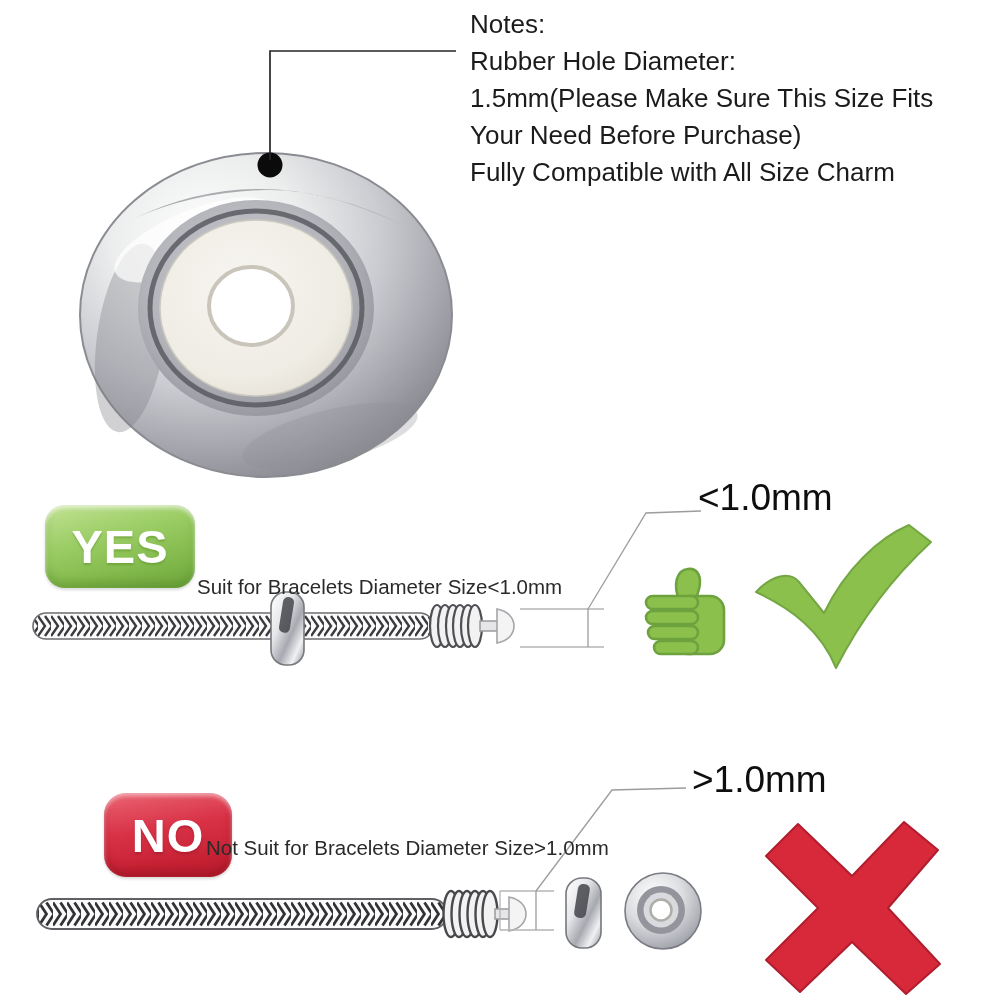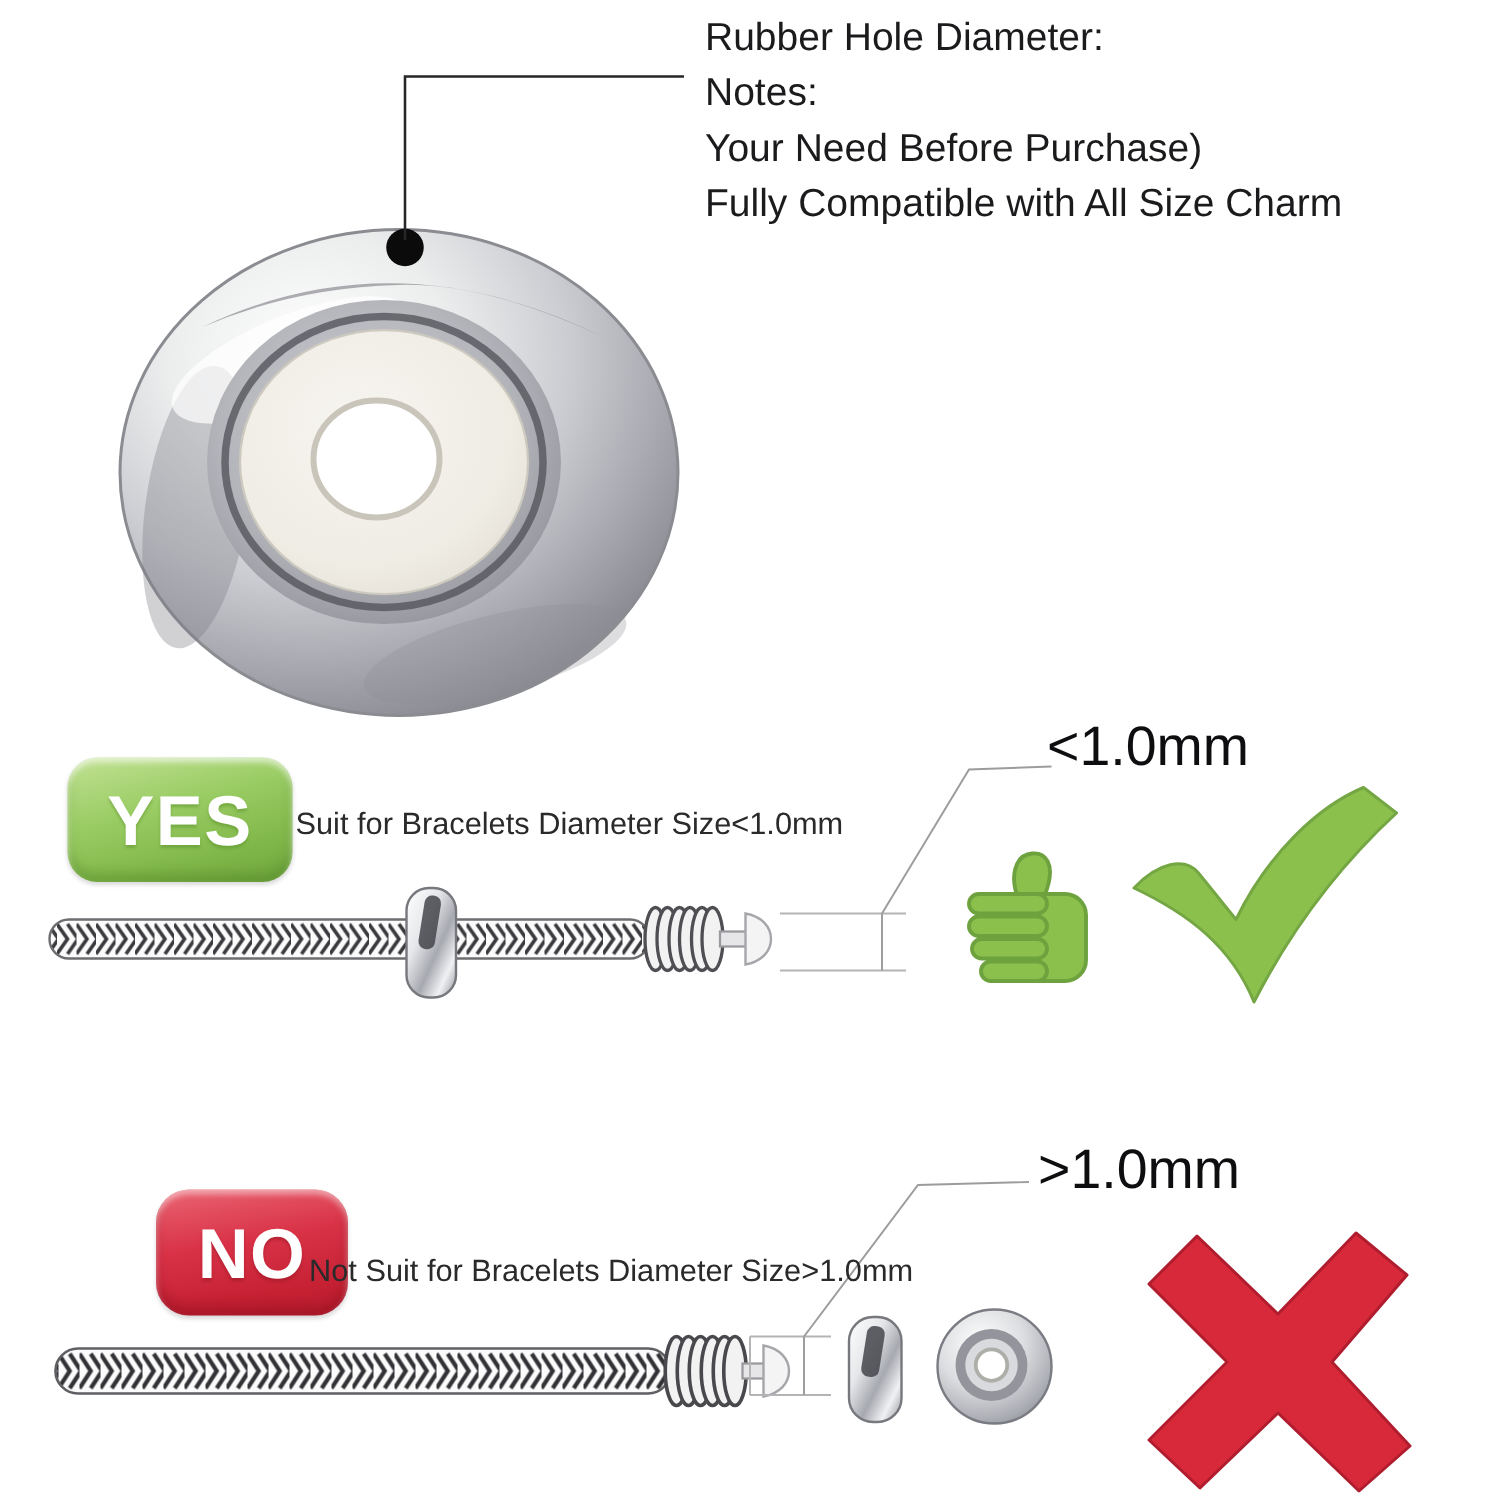--- a/index.html
+++ b/index.html
@@ -7,21 +7,21 @@
          font-family:"Liberation Sans", sans-serif;color:#1b1b1d;}
   .abs{position:absolute;}
   svg{display:block;overflow:visible;}
 
   
   .notes{left:470px;top:6px;font-size:26px;line-height:37px;color:#1b1b1d;}
   .notes div{white-space:nowrap;}
 
   
   .row-label{font-size:20.5px;color:#2a2a2a;white-space:nowrap;}
-  .yes-label{left:197px;top:538px;}
+  .yes-label{left:197px;top:575px;}
   .no-label{left:206px;top:836px;}
 
   
   .size-label{font-size:37px;color:#0e0e10;white-space:nowrap;}
   .size-yes{left:698px;top:477px;}
   .size-no{left:692px;top:759px;}
 
   
   .badge{display:flex;align-items:center;justify-content:center;color:#ffffff;
          font-weight:bold;letter-spacing:1px;}
@@ -201,22 +201,23 @@
 
   <svg class="abs" style="left:752px;top:518px;" width="205" height="160" viewBox="0 0 205 160">
     <path d="M4,74 C20,57 38,53 47,64 L72,95 C93,52 126,20 157,7 L179,24 C139,61 107,105 84,150 C69,113 40,91 4,74 Z" stroke="#74a643" stroke-width="2" stroke-linejoin="round" fill="#8cc04c"></path>
   </svg>
 
   <svg class="abs" style="left:756px;top:816px;" width="192" height="184" viewBox="0 0 192 184">
     <path d="M10,40 L42,8 L96,60 L148,6 L182,34 L132,92 L184,148 L150,178 L96,126 L44,176 L10,144 L62,92 Z" stroke="#b01d2e" stroke-width="2" stroke-linejoin="round" fill="#d8293a"></path>
   </svg>
 
   <div class="abs notes">
+    <div>Notes:</div>
     <div>Rubber Hole Diameter:</div>
-    <div>Notes:</div>
+    <div>1.5mm(Please Make Sure This Size Fits</div>
     <div>Your Need Before Purchase)</div>
     <div>Fully Compatible with All Size Charm</div>
   </div>
 
   <div class="abs badge badge-yes">
     <span>YES</span>
   </div>
   <div class="abs row-label yes-label">Suit for Bracelets Diameter Size&lt;1.0mm</div>
   <div class="abs size-label size-yes">&lt;1.0mm</div>
 

